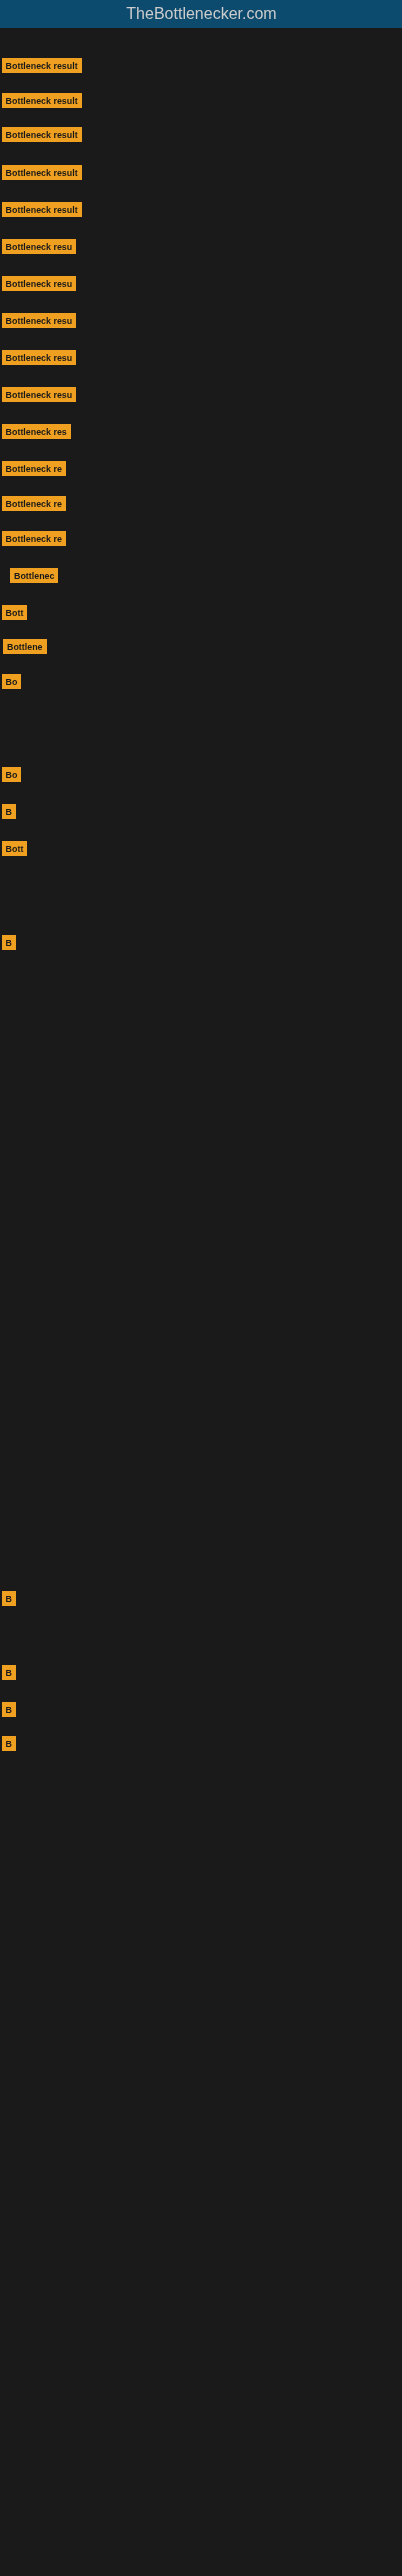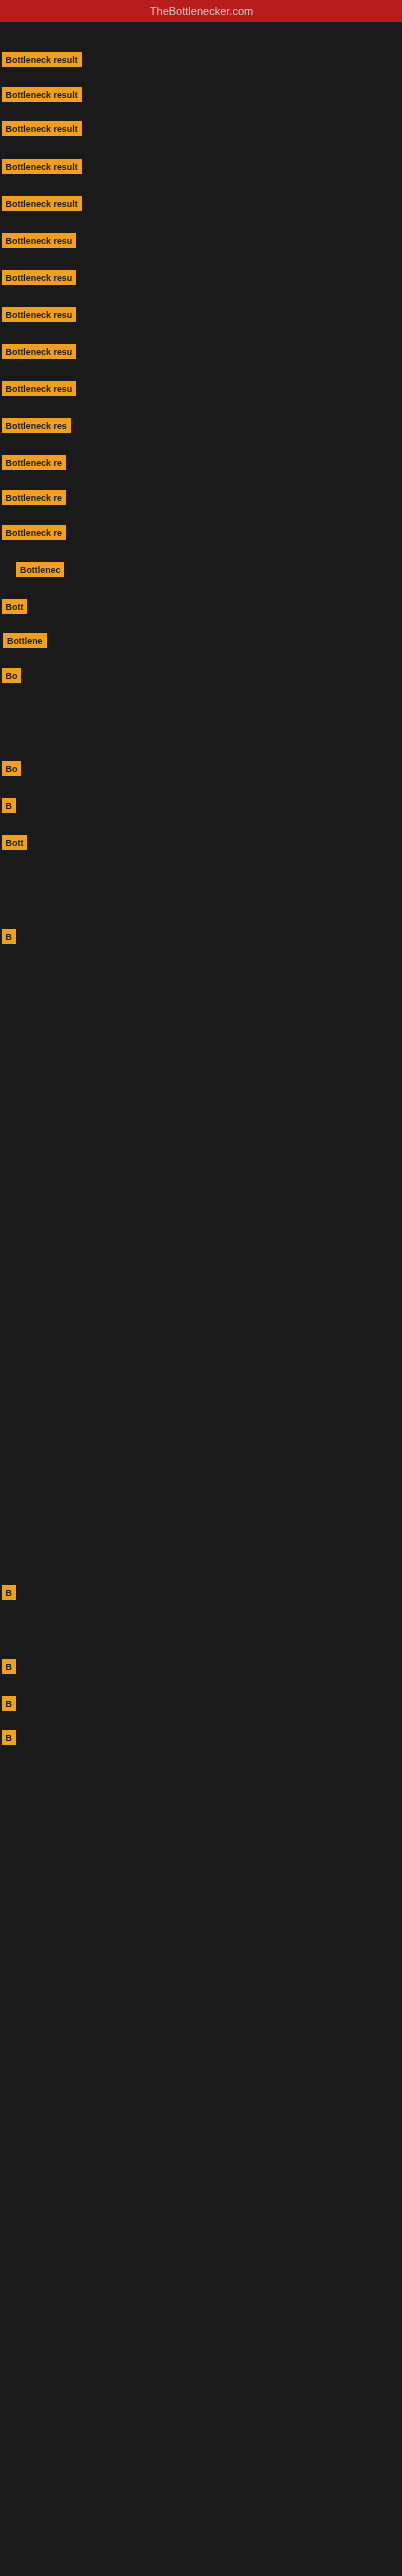--- a/index.html
+++ b/index.html
@@ -12,23 +12,23 @@
       width: 403px;
       min-height: 2576px;
       background-color: #1a1a1a;
       font-family: Arial, sans-serif;
       position: relative;
     }
 
     .site-title {
       text-align: center;
       color: #cccccc;
-      font-size: 11px;
+      font-size: 16px;
       padding: 4.8px 0;
-      background-color: #b91c1c;
+      background-color: #0c4a6e;
     }
 
     .items-container {
       padding: 1.6px 0;
     }
   </style>
 </head>
 <body>
 
 <div class="site-title">TheBottlenecker.com</div>
@@ -41,21 +41,21 @@
     <div style="position: absolute; top: 173px; left: 1.6px;"><span style="background-color: rgb(240, 160, 32); color: rgb(26, 26, 26); font-size: 8.9px; font-weight: bold; padding: 2.4px 4px; display: inline-block;">Bottleneck result</span></div>
     <div style="position: absolute; top: 210px; left: 1.6px;"><span style="background-color: rgb(240, 160, 32); color: rgb(26, 26, 26); font-size: 8.9px; font-weight: bold; padding: 2.4px 4px; display: inline-block;">Bottleneck resu</span></div>
     <div style="position: absolute; top: 247px; left: 1.6px;"><span style="background-color: rgb(240, 160, 32); color: rgb(26, 26, 26); font-size: 8.9px; font-weight: bold; padding: 2.4px 4px; display: inline-block;">Bottleneck resu</span></div>
     <div style="position: absolute; top: 284px; left: 1.6px;"><span style="background-color: rgb(240, 160, 32); color: rgb(26, 26, 26); font-size: 8.9px; font-weight: bold; padding: 2.4px 4px; display: inline-block;">Bottleneck resu</span></div>
     <div style="position: absolute; top: 321px; left: 1.6px;"><span style="background-color: rgb(240, 160, 32); color: rgb(26, 26, 26); font-size: 8.9px; font-weight: bold; padding: 2.4px 4px; display: inline-block;">Bottleneck resu</span></div>
     <div style="position: absolute; top: 358px; left: 1.6px;"><span style="background-color: rgb(240, 160, 32); color: rgb(26, 26, 26); font-size: 8.9px; font-weight: bold; padding: 2.4px 4px; display: inline-block;">Bottleneck resu</span></div>
     <div style="position: absolute; top: 395px; left: 1.6px;"><span style="background-color: rgb(240, 160, 32); color: rgb(26, 26, 26); font-size: 8.9px; font-weight: bold; padding: 2.4px 4px; display: inline-block;">Bottleneck res</span></div>
     <div style="position: absolute; top: 432px; left: 1.6px;"><span style="background-color: rgb(240, 160, 32); color: rgb(26, 26, 26); font-size: 8.9px; font-weight: bold; padding: 2.4px 4px; display: inline-block;">Bottleneck re</span></div>
     <div style="position: absolute; top: 467px; left: 1.6px;"><span style="background-color: rgb(240, 160, 32); color: rgb(26, 26, 26); font-size: 8.9px; font-weight: bold; padding: 2.4px 4px; display: inline-block;">Bottleneck re</span></div>
     <div style="position: absolute; top: 502px; left: 1.6px;"><span style="background-color: rgb(240, 160, 32); color: rgb(26, 26, 26); font-size: 8.9px; font-weight: bold; padding: 2.4px 4px; display: inline-block;">Bottleneck re</span></div>
-    <div style="position: absolute; top: 539px; left: 16px;"><span style="background-color: rgb(240, 160, 32); color: rgb(26, 26, 26); font-size: 8.9px; font-weight: bold; padding: 2.4px 4px; display: inline-block;">Bottlenec</span></div>
+    <div style="position: absolute; top: 539px; left: 10px;"><span style="background-color: rgb(240, 160, 32); color: rgb(26, 26, 26); font-size: 8.9px; font-weight: bold; padding: 2.4px 4px; display: inline-block;">Bottlenec</span></div>
     <div style="position: absolute; top: 576px; left: 1.6px;"><span style="background-color: rgb(240, 160, 32); color: rgb(26, 26, 26); font-size: 8.9px; font-weight: bold; padding: 2.4px 4px; display: inline-block;">Bott</span></div>
     <div style="position: absolute; top: 610px; left: 3px;"><span style="background-color: rgb(240, 160, 32); color: rgb(26, 26, 26); font-size: 8.9px; font-weight: bold; padding: 2.4px 4px; display: inline-block;">Bottlene</span></div>
     <div style="position: absolute; top: 645px; left: 1.6px;"><span style="background-color: rgb(240, 160, 32); color: rgb(26, 26, 26); font-size: 8.9px; font-weight: bold; padding: 2.4px 4px; display: inline-block;">Bo</span></div>
     <div style="position: absolute; top: 738px; left: 1.6px;"><span style="background-color: rgb(240, 160, 32); color: rgb(26, 26, 26); font-size: 8.9px; font-weight: bold; padding: 2.4px 4px; display: inline-block;">Bo</span></div>
     <div style="position: absolute; top: 775px; left: 1.6px;"><span style="background-color: rgb(240, 160, 32); color: rgb(26, 26, 26); font-size: 8.9px; font-weight: bold; padding: 2.4px 4px; display: inline-block;">B</span></div>
     <div style="position: absolute; top: 812px; left: 1.6px;"><span style="background-color: rgb(240, 160, 32); color: rgb(26, 26, 26); font-size: 8.9px; font-weight: bold; padding: 2.4px 4px; display: inline-block;">Bott</span></div>
     <div style="position: absolute; top: 906px; left: 1.6px;"><span style="background-color: rgb(240, 160, 32); color: rgb(26, 26, 26); font-size: 8.9px; font-weight: bold; padding: 2.4px 4px; display: inline-block;">B</span></div>
     <div style="position: absolute; top: 1562px; left: 1.6px;"><span style="background-color: rgb(240, 160, 32); color: rgb(26, 26, 26); font-size: 8.9px; font-weight: bold; padding: 2.4px 4px; display: inline-block;">B</span></div>
     <div style="position: absolute; top: 1636px; left: 1.6px;"><span style="background-color: rgb(240, 160, 32); color: rgb(26, 26, 26); font-size: 8.9px; font-weight: bold; padding: 2.4px 4px; display: inline-block;">B</span></div>
     <div style="position: absolute; top: 1673px; left: 1.6px;"><span style="background-color: rgb(240, 160, 32); color: rgb(26, 26, 26); font-size: 8.9px; font-weight: bold; padding: 2.4px 4px; display: inline-block;">B</span></div>

